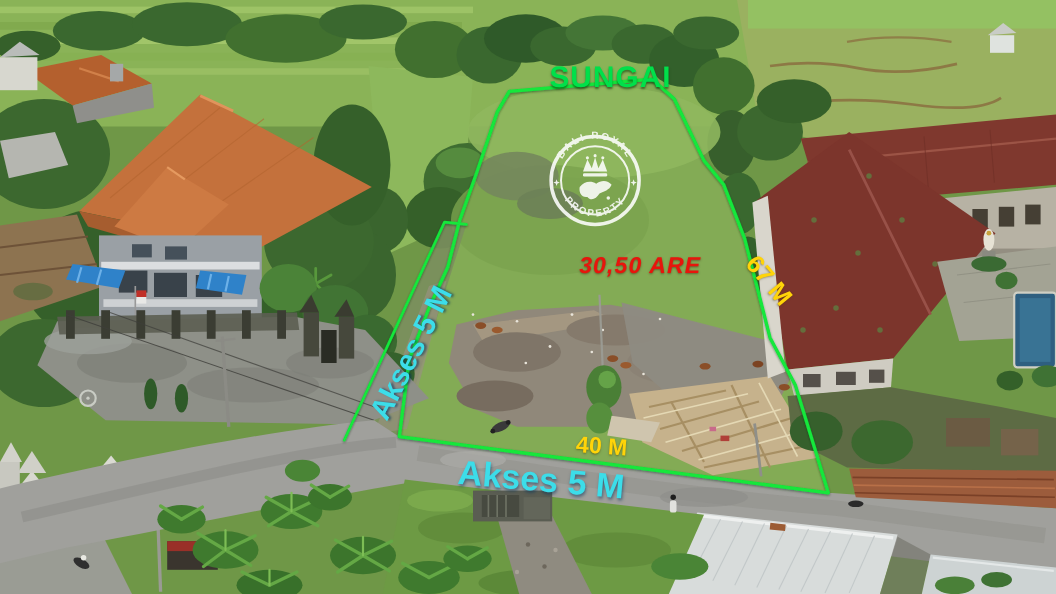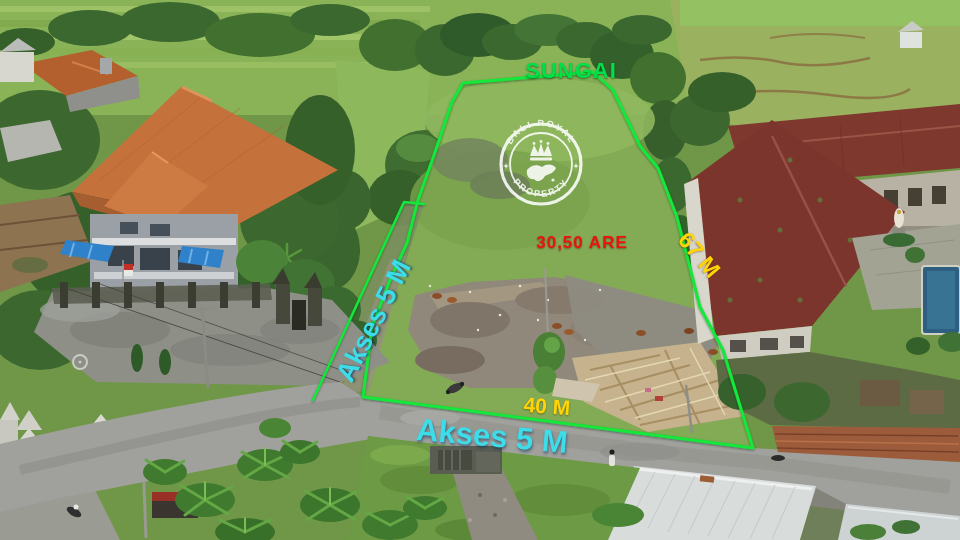--- a/index.html
+++ b/index.html
@@ -1,24 +1,24 @@
 <!DOCTYPE html>
 <html><head>
 <meta charset="utf-8">
 <style>
   html,body{margin:0;padding:0;background:#222;}
   .stage{position:relative;width:960px;height:540px;overflow:hidden;
          font-family:"Liberation Sans",sans-serif;background:#6f9747;}
   .stage svg.scene{position:absolute;left:0;top:0;}
   .lbl{position:absolute;font-weight:bold;line-height:1;white-space:nowrap;
        transform:translate(-50%,-50%) rotate(var(--r,0deg));}
-  .lbl-sungai{left:555px;top:71px;font-size:22px;letter-spacing:1px;color:#00e04a;
-       text-shadow:0 1px 2px rgba(0,45,0,.55);margin-left:16px;}
-  .lbl-area{left:582px;top:242px;font-size:17px;letter-spacing:1px;color:#e8150c;
-       text-shadow:0 1px 2px rgba(70,0,0,.45);}
+  .lbl-sungai{left:555px;top:71px;font-size:27px;letter-spacing:1px;color:#00e04a;
+       text-shadow:0 1px 2px rgba(0,45,0,.55);}
+  .lbl-area{left:582px;top:242px;font-size:21px;letter-spacing:1px;color:#e8150c;
+       text-shadow:0 1px 2px rgba(70,0,0,.45);font-style:italic;}
   .lbl-67{left:699px;top:255px;font-size:23px;color:#ffd409;--r:50deg;
        text-shadow:0 1px 2px rgba(80,60,0,.55);}
   .lbl-40{left:547px;top:406px;font-size:21px;color:#ffd409;--r:4deg;
        text-shadow:0 1px 2px rgba(80,60,0,.55);}
   .lbl-akses-left{left:374px;top:321px;font-size:27px;color:#3cdde9;--r:-63deg;
        text-shadow:1px 2px 2px rgba(0,50,90,.55);}
   .lbl-akses-front{left:492px;top:436px;font-size:31px;color:#3cdde9;--r:5deg;
        text-shadow:1px 2px 3px rgba(0,50,90,.55);}
   .watermark{position:absolute;left:486px;top:109px;opacity:.87;}
 </style>

